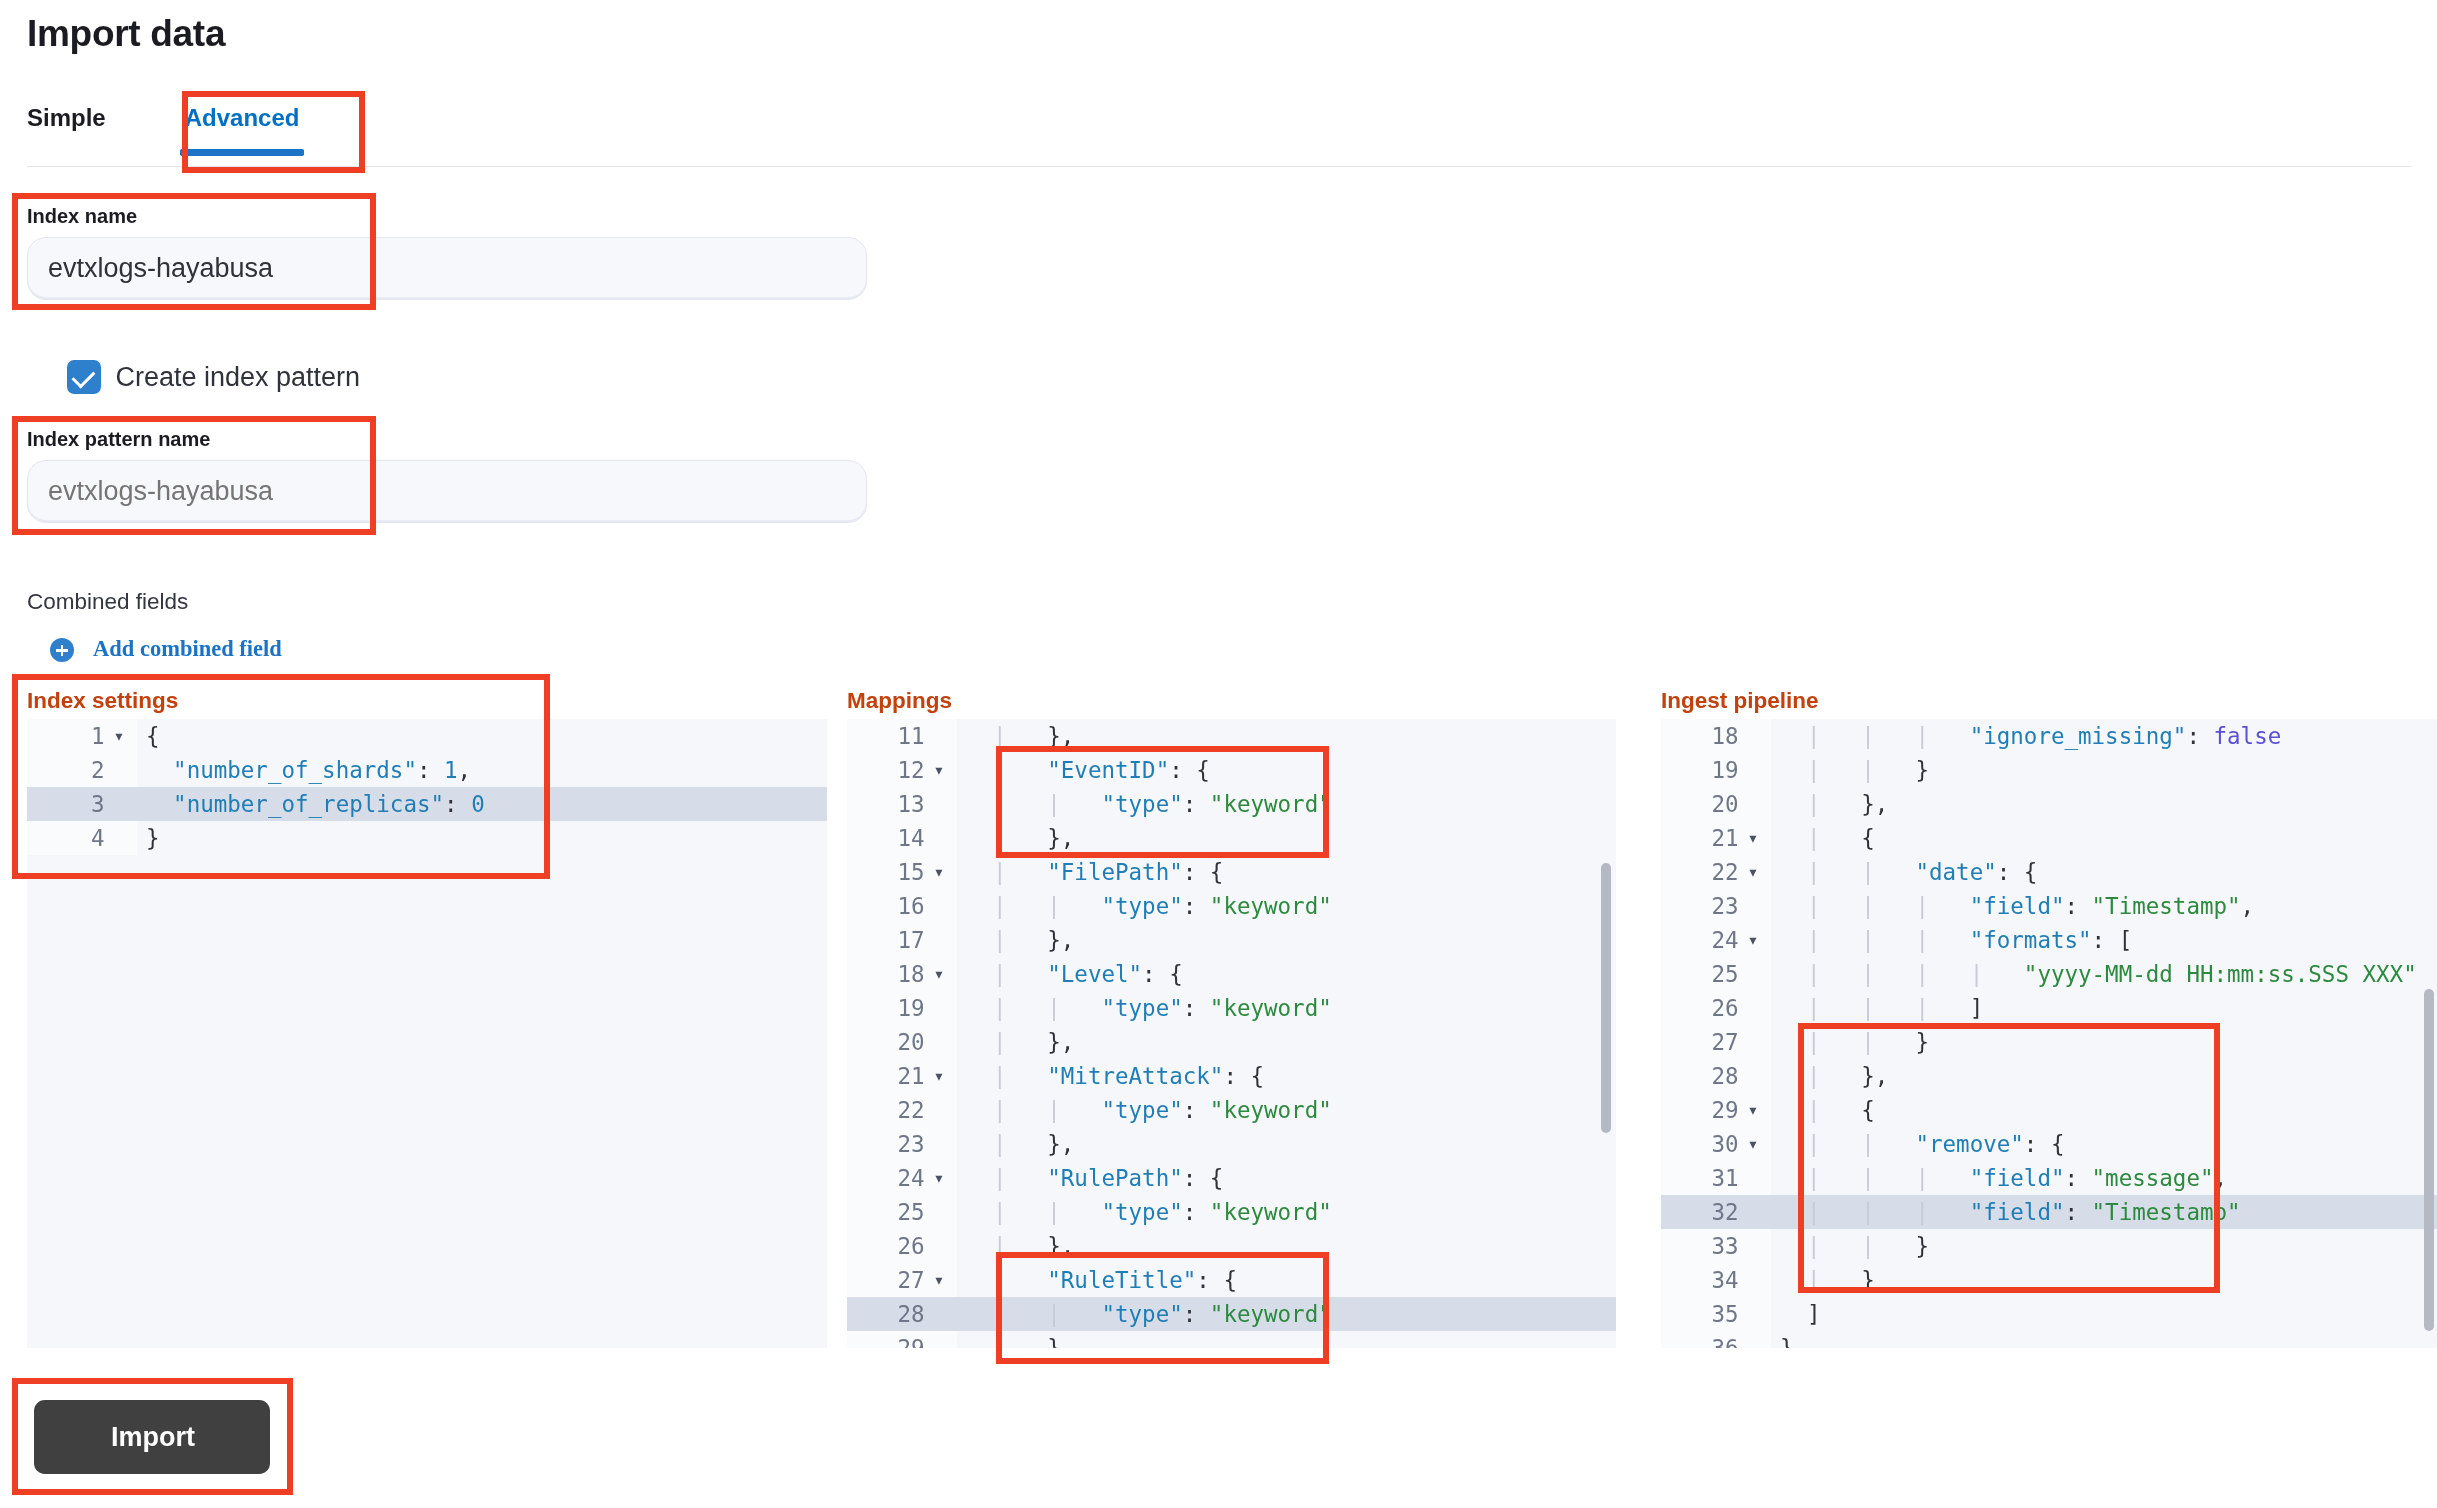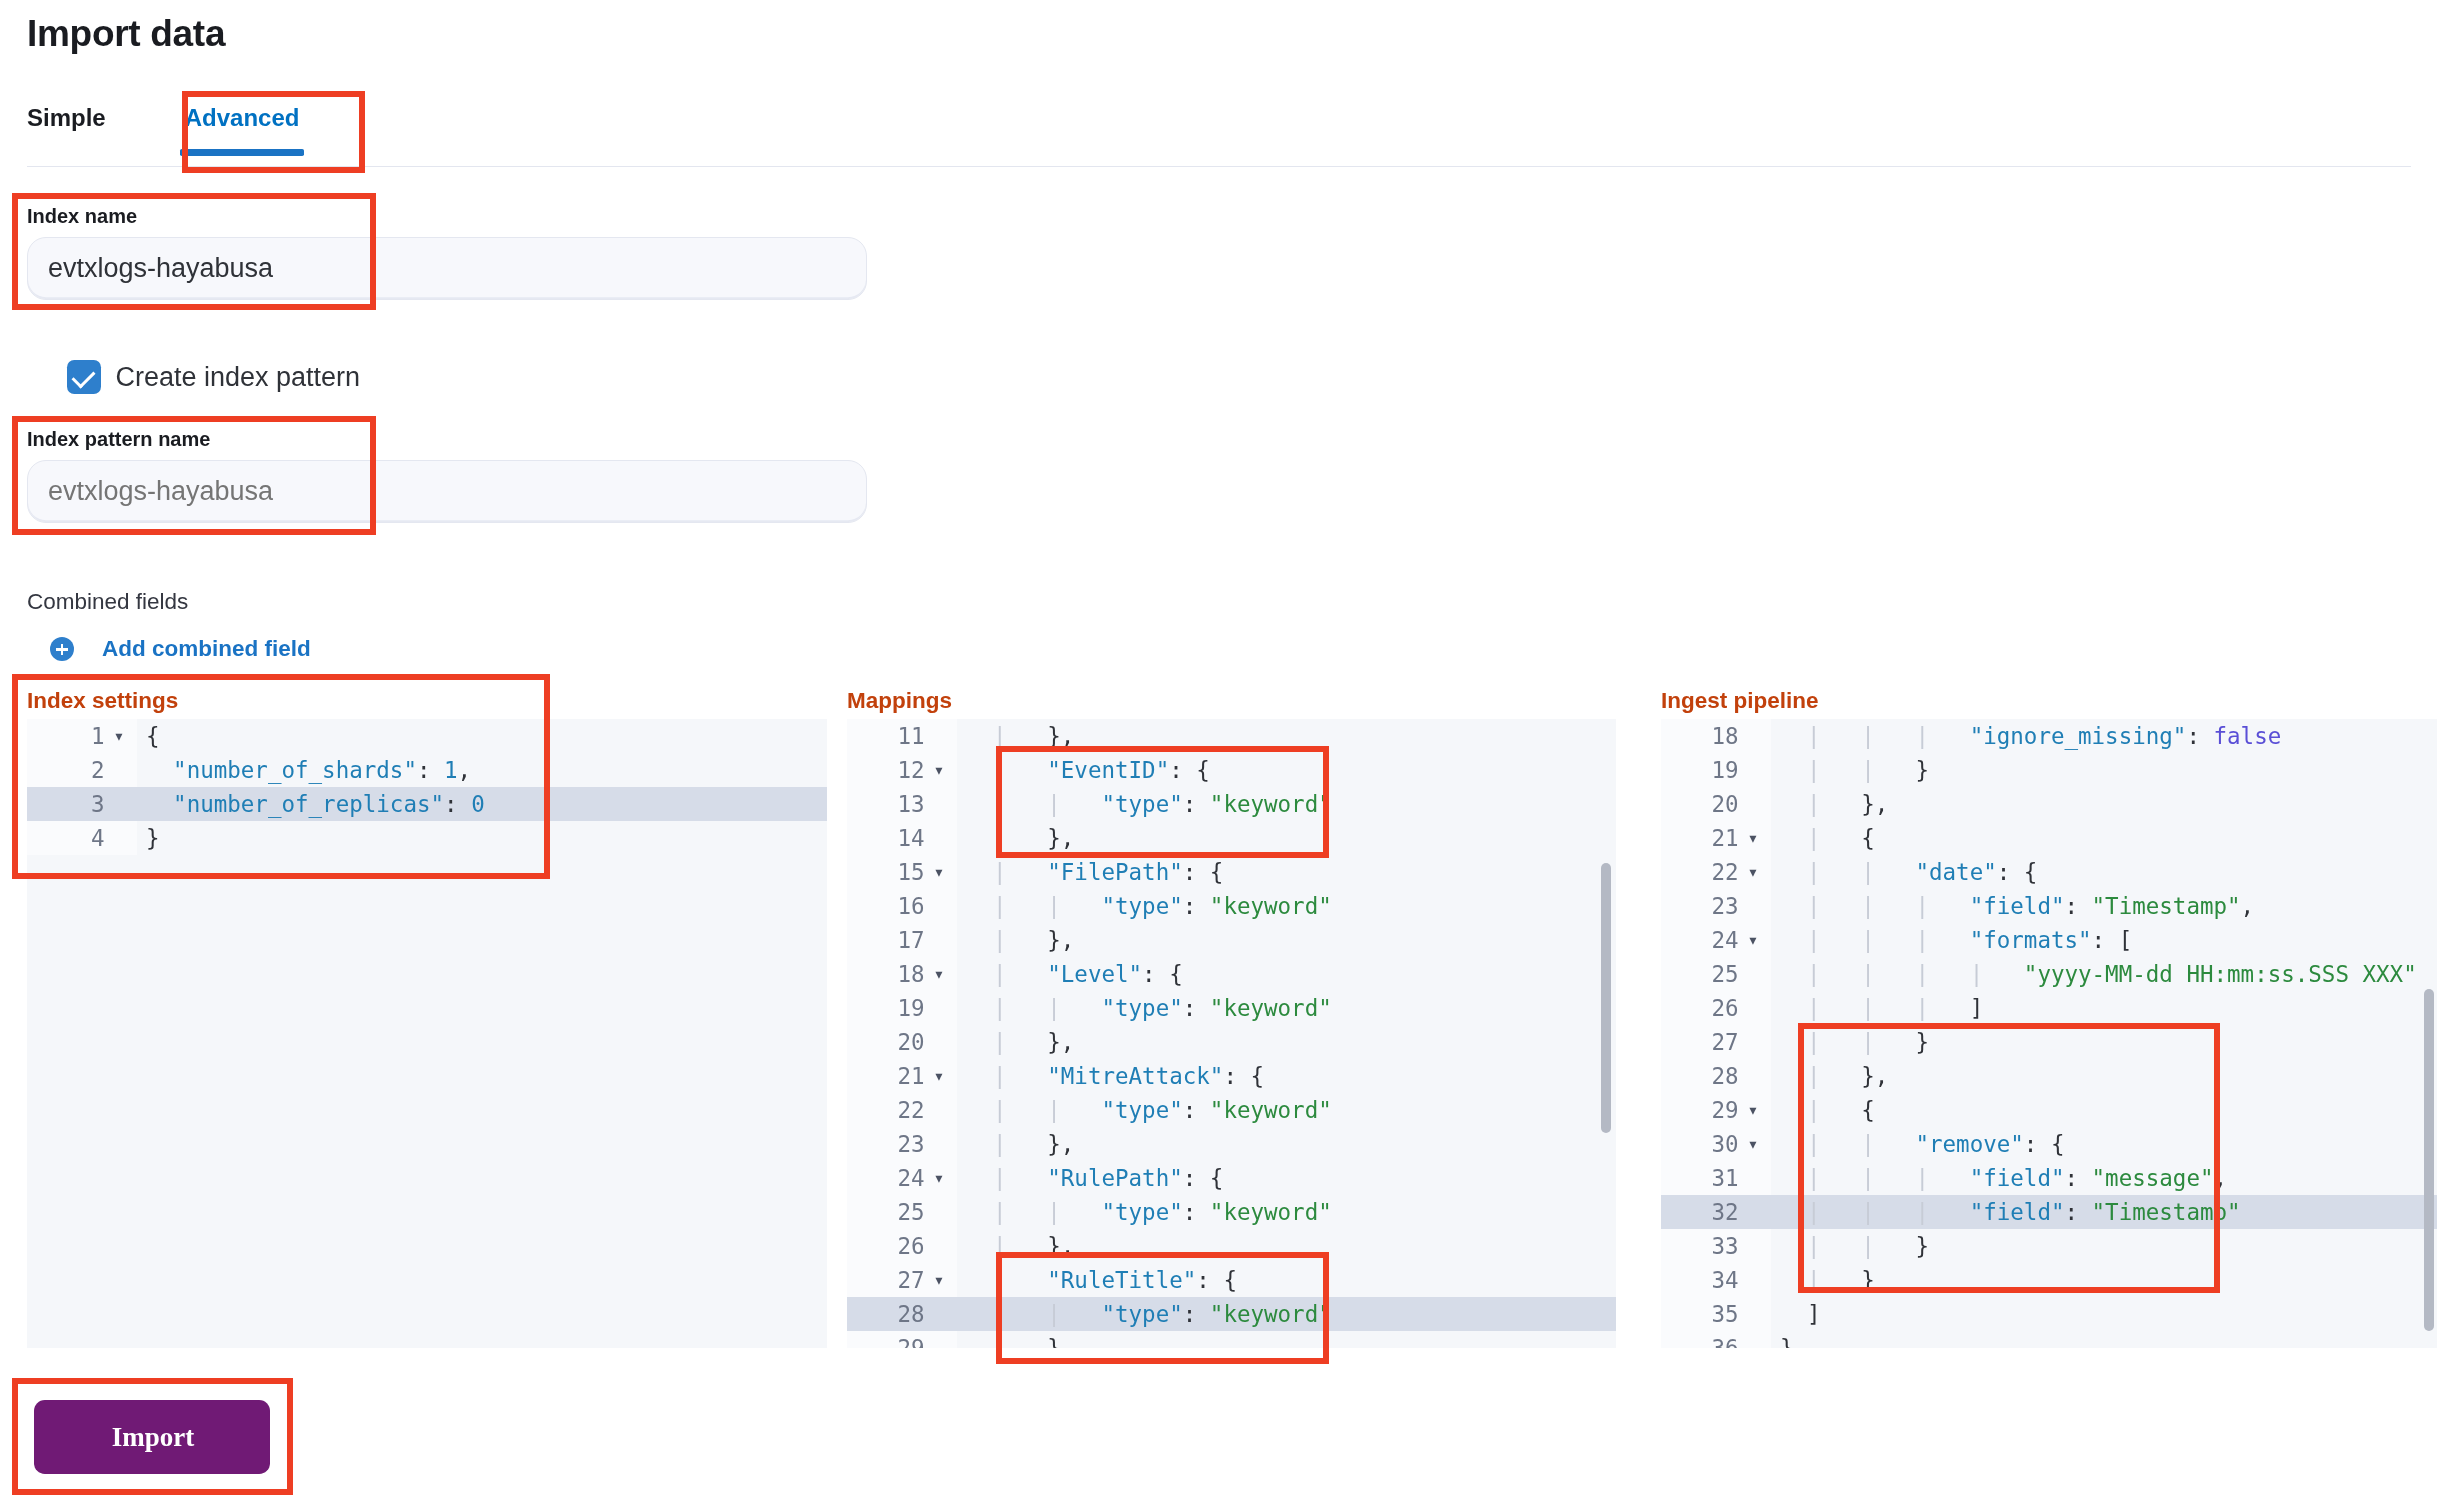--- a/index.html
+++ b/index.html
@@ -72,21 +72,21 @@
     width: 10px; height: 18px;
     border: solid #fff; border-width: 0 3.6px 3.6px 0;
     transform: rotate(45deg);
   }
   .cblabel { font-size: 27px; color:#2f3238; }
 
   #idxPatLabel { position:absolute; left:27px; top:428px; }
   #idxPatInput { position:absolute; left:27px; top:460px; }
 
   #combinedLabel { position:absolute; left:27px; top:589px; font-size:22.5px; font-weight:400; }
-  .addrow { position:absolute; left:50px; top:636px; display:flex; align-items:center; gap:28px; cursor:pointer; }
+  .addrow { position:absolute; left:50px; top:636px; display:flex; align-items:flex-end; gap:19px; cursor:pointer;font-family:Liberation Serif, serif; }
   .plus-icon {
     width: 24px; height: 24px; border-radius:50%; background:#2e7fcc;
     position: relative; flex:none;
   }
   .plus-icon::before, .plus-icon::after{
     content:""; position:absolute; background:#fff;
   }
   .plus-icon::before { left:6.3px; top:11.2px; width:11.7px; height:2.7px; }
   .plus-icon::after  { left:10.8px; top:6.7px; width:2.7px; height:11.7px; }
   .addlink { font-size:22.5px; color:#1a73c4; font-weight:600; }
@@ -133,24 +133,24 @@
   #mapLabel { left:847px; top:688px; }
   #mapEditor { left:847px; top:719px; width:769px; height:629px; }
 
   #ingLabel { left:1661px; top:688px; }
   #ingEditor { left:1661px; top:719px; width:778px; height:629px; }
 
   
   .import-btn {
     position:absolute; left:34px; top:1400px;
     width: 236px; height: 74px;
-    background: #701a75; color:#fff;
+    background: #404040; color:#fff;
     border:none; border-radius: 10.8px;
     font-size: 27px; font-weight: 700;
-    font-family: Liberation Serif, serif;
+    font-family: Liberation Sans, sans-serif;
     cursor:pointer;
     padding-left:8px;
   }
 
   
   .redbox {
     position:absolute; border: 6.3px solid #ee3e23;
     pointer-events:none; z-index: 50;
   }
 </style>

